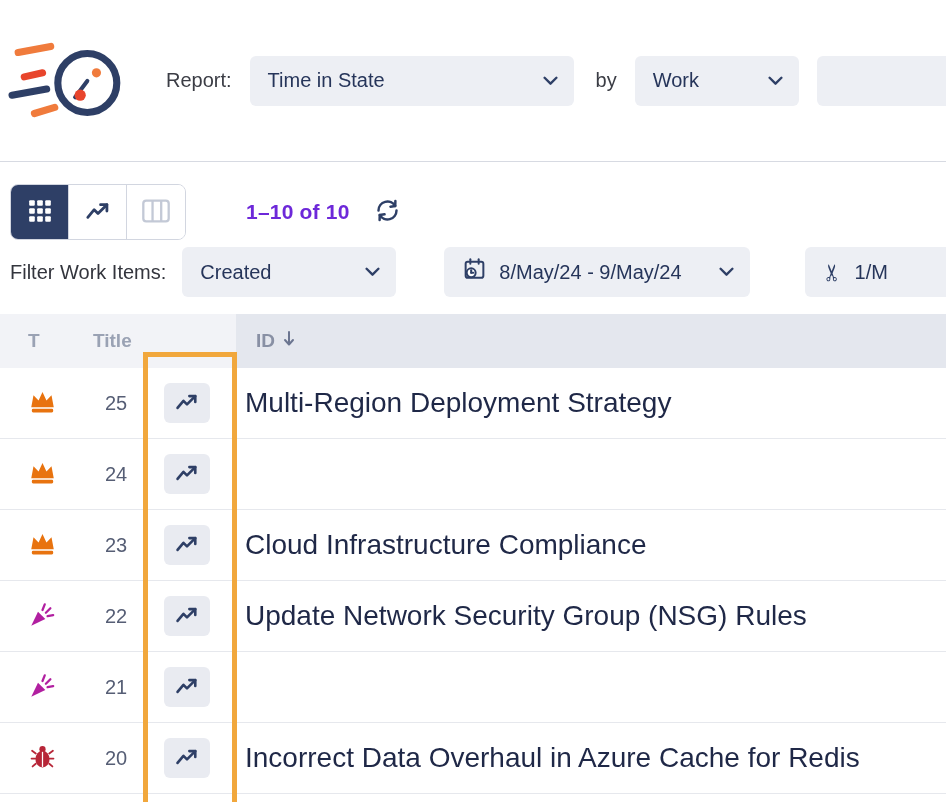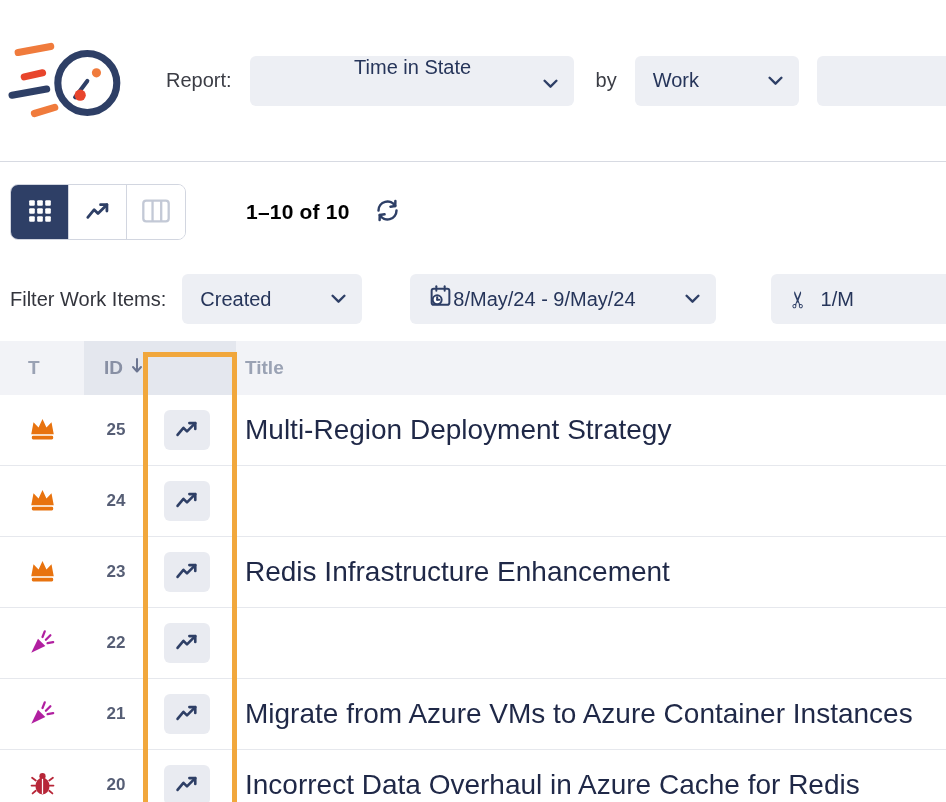--- a/index.html
+++ b/index.html
@@ -6,57 +6,57 @@
   html,body { width: 946px; height: 802px; overflow: hidden; background:#fff;
     font-family: "Liberation Sans", sans-serif; position: relative; }
 
   
   .header { display:flex; align-items:center; height:162px; border-bottom:1px solid #d7dae2; white-space:nowrap; }
   .logo { width:122px; height:102px; margin:4px 0 0 8px; flex:0 0 auto; }
   .hdr-label { font-size:20px; color:#3b3d45; margin-left:36px; }
   .dd { background:#edeff4; border-radius:6px; height:50px; display:flex; align-items:center;
         padding:0 16px 0 18px; font-size:20px; color:#26355a; cursor:pointer; flex:0 0 auto; }
   .dd .chev { margin-left:auto; display:flex; align-items:center; }
-  .dd-report { width:324px; margin-left:18px;flex-direction:column; }
+  .dd-report { width:324px; margin-left:18px; }
   .hdr-by { font-size:20px; color:#3b3d45; margin-left:22px; }
   .dd-group { width:164px; margin-left:18px; }
   .dd-extra { width:200px; margin-left:18px; }
 
   
   .toolbar { display:flex; align-items:center; margin:22px 0 0 10px; height:56px; }
   .view-toggle { display:flex; border:1px solid #d2d6e0; border-radius:8px; overflow:hidden; background:#fff; }
   .vt-btn { width:58px; height:54px; display:flex; align-items:center; justify-content:center;
             background:#fff; border:none; border-right:1px solid #d2d6e0; cursor:pointer; }
   .vt-btn:last-child { border-right:none; }
   .vt-btn.active { background:#2e3f66; }
-  .count { margin-left:60px; font-size:21px; font-weight:700; color:#000000; letter-spacing:.2px; }
+  .count { margin-left:60px; font-size:21px; font-weight:700; color:#6d28d9; letter-spacing:.2px; }
   .refresh-btn { margin-left:24px; background:none; border:none; cursor:pointer; display:flex; align-items:center; }
 
   
-  .filter-row { display:flex; align-items:center; margin:34px 0 0 10px; white-space:nowrap; }
+  .filter-row { display:flex; align-items:center; margin:7px 0 0 10px; white-space:nowrap; }
   .filter-label { font-size:20px; color:#33353d; }
-  .dd-created { width:180px; margin-left:16px; }
-  .dd-date { width:306px; margin-left:48px; }
+  .dd-created { width:214px; margin-left:16px; }
+  .dd-date { width:306px; margin-left:48px; gap:12px; }
   .dd-date .chev { margin-left:auto; }
   .dd-sprint { width:200px; margin-left:55px; gap:12px; }
   .scissors { font-size:23px; color:#2e3f66; display:inline-block; transform:rotate(-90deg); }
 
   
   .table { margin-top:17px; }
   .thead { height:54px; background:#f2f3f7; display:grid; grid-template-columns:84px 152px 1fr;
            align-items:stretch; font-size:19px; font-weight:700; color:#9aa2b4; }
   .th { display:flex; align-items:center; }
   .th-t { padding-left:28px; }
   .th-id { background:#e4e7ee; padding-left:20px; gap:7px; color:#8890a4; }
   .th-title { padding-left:9px; }
 
   .trow { display:grid; grid-template-columns:84px 64px 88px 1fr; align-items:center;
           height:71px; border-bottom:1px solid #e6e8ed; }
   .col-t { display:flex; justify-content:center; align-items:center; }
-  .col-id { text-align:center; font-size:17px; font-weight:700; color:#565e75; }
+  .col-id { text-align:center; font-size:20px; font-weight:400; color:#565e75; }
   .chart-btn { width:46px; height:40px; margin-left:16px; background:#e9ebf1; border:none;
                border-radius:6px; display:flex; align-items:center; justify-content:center; cursor:pointer; }
   .col-title { font-size:28px; color:#1f2847; padding-left:9px; overflow:hidden; text-overflow:ellipsis; white-space:nowrap; }
 
   
   .highlight-box { position:absolute; left:143px; top:352px; width:94px; height:470px;
                    border:5px solid #f1a73c; pointer-events:none; z-index:5; }
 </style>
 </head>
 <body>
@@ -185,30 +185,30 @@
 
   <div class="dd dd-sprint">
     <span class="scissors">✂</span>
     <span>1/M</span>
   </div>
 </div>
 
 <div class="table">
   <div class="thead">
     <div class="th th-t">T</div>
+    <div class="th th-title">Title</div>
     <div class="th th-id">
       <span>ID</span>
       <span>
         <svg width="14" height="17" viewBox="0 0 14 17" fill="none" stroke="#6b7590" stroke-width="2" stroke-linecap="round" stroke-linejoin="round">
           <line x1="7" y1="2" x2="7" y2="13.5"></line>
             <polyline points="3,10 7,14.5 11,10"></polyline>
         </svg>
       </span>
     </div>
-    <div class="th th-title">Title</div>
   </div>
   <div>
   <div class="trow">
     <div class="col-t">
           <span class="type-icon"><svg width="27" height="25" viewBox="0 0 24 22">
               <path d="M2 16 L4 5.5 L8.5 10 L12 2.5 L15.5 10 L20 5.5 L22 16 Z" fill="#e8730f"></path>
               <rect x="2.5" y="17.5" width="19" height="3.2" rx="1.2" fill="#e8730f"></rect>
             </svg></span>
         </div>
     <div class="col-id">25</div>
@@ -250,21 +250,21 @@
         </div>
     <div class="col-id">23</div>
     <div>
           <button class="chart-btn">
             <span><svg width="26" height="26" viewBox="0 0 22 22" fill="none" stroke="#2e3f66" stroke-width="2.2" stroke-linecap="round" stroke-linejoin="round">
                 <polyline points="3,16 8,10 11,13 18,6"></polyline>
                 <polyline points="13,6 18,6 18,11"></polyline>
               </svg></span>
           </button>
         </div>
-    <div class="col-title">Redis Infrastructure Enhancement</div>
+    <div class="col-title">Cloud Infrastructure Compliance</div>
   </div>
 
   <div class="trow">
     <div class="col-t">
           <span class="type-icon"><svg width="27" height="27" viewBox="0 0 24 24">
               <path d="M2 22 L8 9.5 L14.5 16 Z" fill="#b11fa0"></path>
               <g stroke="#b11fa0" stroke-width="2" stroke-linecap="round">
                 <line x1="12" y1="8" x2="14" y2="3"></line>
                 <line x1="15" y1="10.5" x2="19" y2="6.5"></line>
                 <line x1="16.5" y1="13.5" x2="21.5" y2="12.5"></line>
@@ -273,20 +273,21 @@
         </div>
     <div class="col-id">22</div>
     <div>
           <button class="chart-btn">
             <span><svg width="26" height="26" viewBox="0 0 22 22" fill="none" stroke="#2e3f66" stroke-width="2.2" stroke-linecap="round" stroke-linejoin="round">
                 <polyline points="3,16 8,10 11,13 18,6"></polyline>
                 <polyline points="13,6 18,6 18,11"></polyline>
               </svg></span>
           </button>
         </div>
+    <div class="col-title">Update Network Security Group (NSG) Rules</div>
   </div>
 
   <div class="trow">
     <div class="col-t">
           <span class="type-icon"><svg width="27" height="27" viewBox="0 0 24 24">
               <path d="M2 22 L8 9.5 L14.5 16 Z" fill="#b11fa0"></path>
               <g stroke="#b11fa0" stroke-width="2" stroke-linecap="round">
                 <line x1="12" y1="8" x2="14" y2="3"></line>
                 <line x1="15" y1="10.5" x2="19" y2="6.5"></line>
                 <line x1="16.5" y1="13.5" x2="21.5" y2="12.5"></line>
@@ -295,21 +296,20 @@
         </div>
     <div class="col-id">21</div>
     <div>
           <button class="chart-btn">
             <span><svg width="26" height="26" viewBox="0 0 22 22" fill="none" stroke="#2e3f66" stroke-width="2.2" stroke-linecap="round" stroke-linejoin="round">
                 <polyline points="3,16 8,10 11,13 18,6"></polyline>
                 <polyline points="13,6 18,6 18,11"></polyline>
               </svg></span>
           </button>
         </div>
-    <div class="col-title">Migrate from Azure VMs to Azure Container Instances</div>
   </div>
 
   <div class="trow">
     <div class="col-t">
           <span class="type-icon"><svg width="25" height="26" viewBox="0 0 24 25">
               <g stroke="#b72638" stroke-width="1.8" stroke-linecap="round">
                 <line x1="5.5" y1="10" x2="2" y2="7.5"></line>
                 <line x1="5" y1="15" x2="1.5" y2="15"></line>
                 <line x1="5.5" y1="20" x2="2.5" y2="22.5"></line>
                 <line x1="18.5" y1="10" x2="22" y2="7.5"></line>

